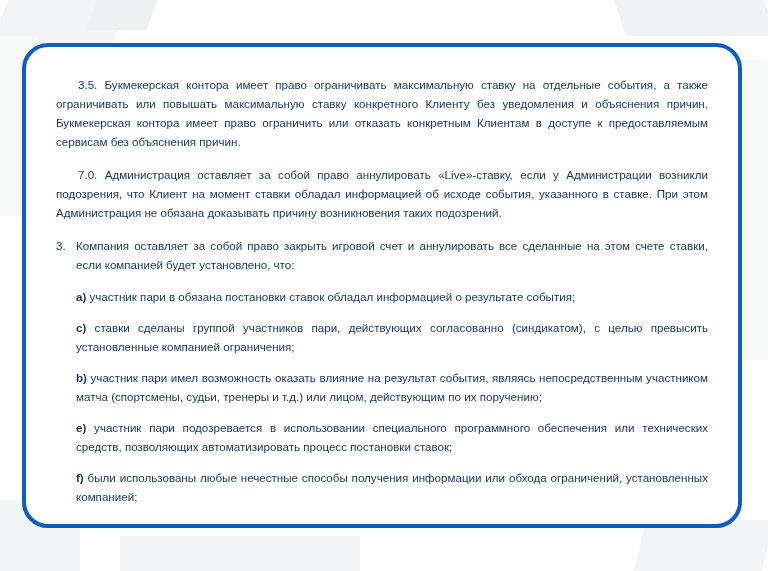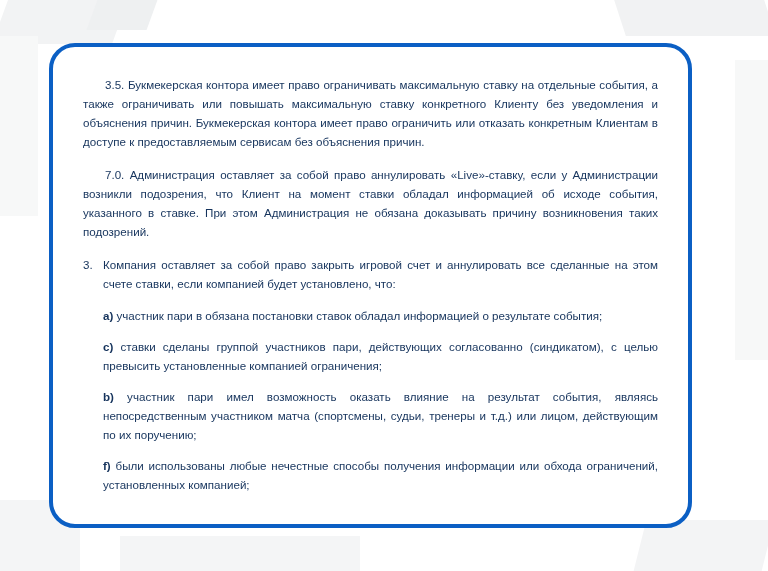--- a/index.html
+++ b/index.html
@@ -29,23 +29,23 @@
   .bg-mark.m2 { left: 92px; top: 0; width: 60px; height: 30px; transform: skewX(-20deg); background:#eef0f1; }
   .bg-mark.m3 { left: 620px; top: 0; width: 150px; height: 36px; transform: skewX(18deg); background:#f1f2f3; }
   .bg-mark.m4 { left: 0; top: 500px; width: 80px; height: 71px; background:#f4f5f6; }
   .bg-mark.m5 { left: 120px; top: 536px; width: 240px; height: 35px; background:#f4f5f6; }
   .bg-mark.m6 { left: 640px; top: 520px; width: 128px; height: 51px; background:#f3f4f5; transform: skewX(-14deg); }
   .bg-mark.m7 { left: 0; top: 36px; width: 38px; height: 180px; background:#f7f8f8; }
   .bg-mark.m8 { left: 735px; top: 60px; width: 33px; height: 300px; background:#f7f8f8; }
 
   .panel {
     position: absolute;
-    left: 49px;
+    left: 22px;
     top: 43px;
-    width: 643px;
+    width: 720px;
     height: 485px;
     box-sizing: border-box;
     border: 4px solid #0b5fc4;
     border-radius: 26px;
     background: #ffffff;
   }
   .panel-inner {
     position: absolute;
     left: 0;
     top: 0;
@@ -118,18 +118,19 @@
         <p>Компания оставляет за собой право закрыть игровой счет и аннулировать все сделанные на этом счете ставки, если компанией будет установлено, что:</p>
       </div>
 
       <p class="lettered"><span class="marker">a)</span><span> участник пари в обязана постановки ставок обладал информацией о результате события;</span></p>
 
       <p class="lettered"><span class="marker">c)</span><span> ставки сделаны группой участников пари, действующих согласованно (синдикатом), с целью превысить установленные компанией ограничения;</span></p>
 
       <p class="lettered"><span class="marker">b)</span><span> участник пари имел возможность оказать влияние на результат события, являясь непосредственным участником матча (спортсмены, судьи, тренеры и т.д.) или лицом, действующим по их поручению;</span></p>
 
 
+      <p class="lettered"><span class="marker">e)</span><span> участник пари подозревается в использовании специального программного обеспечения или технических средств, позволяющих автоматизировать процесс постановки ставок;</span></p>
 
       <p class="lettered"><span class="marker">f)</span><span> были использованы любые нечестные способы получения информации или обхода ограничений, установленных компанией;</span></p>
 
     </div>
   </div>
 </div>
 
 </body></html>

